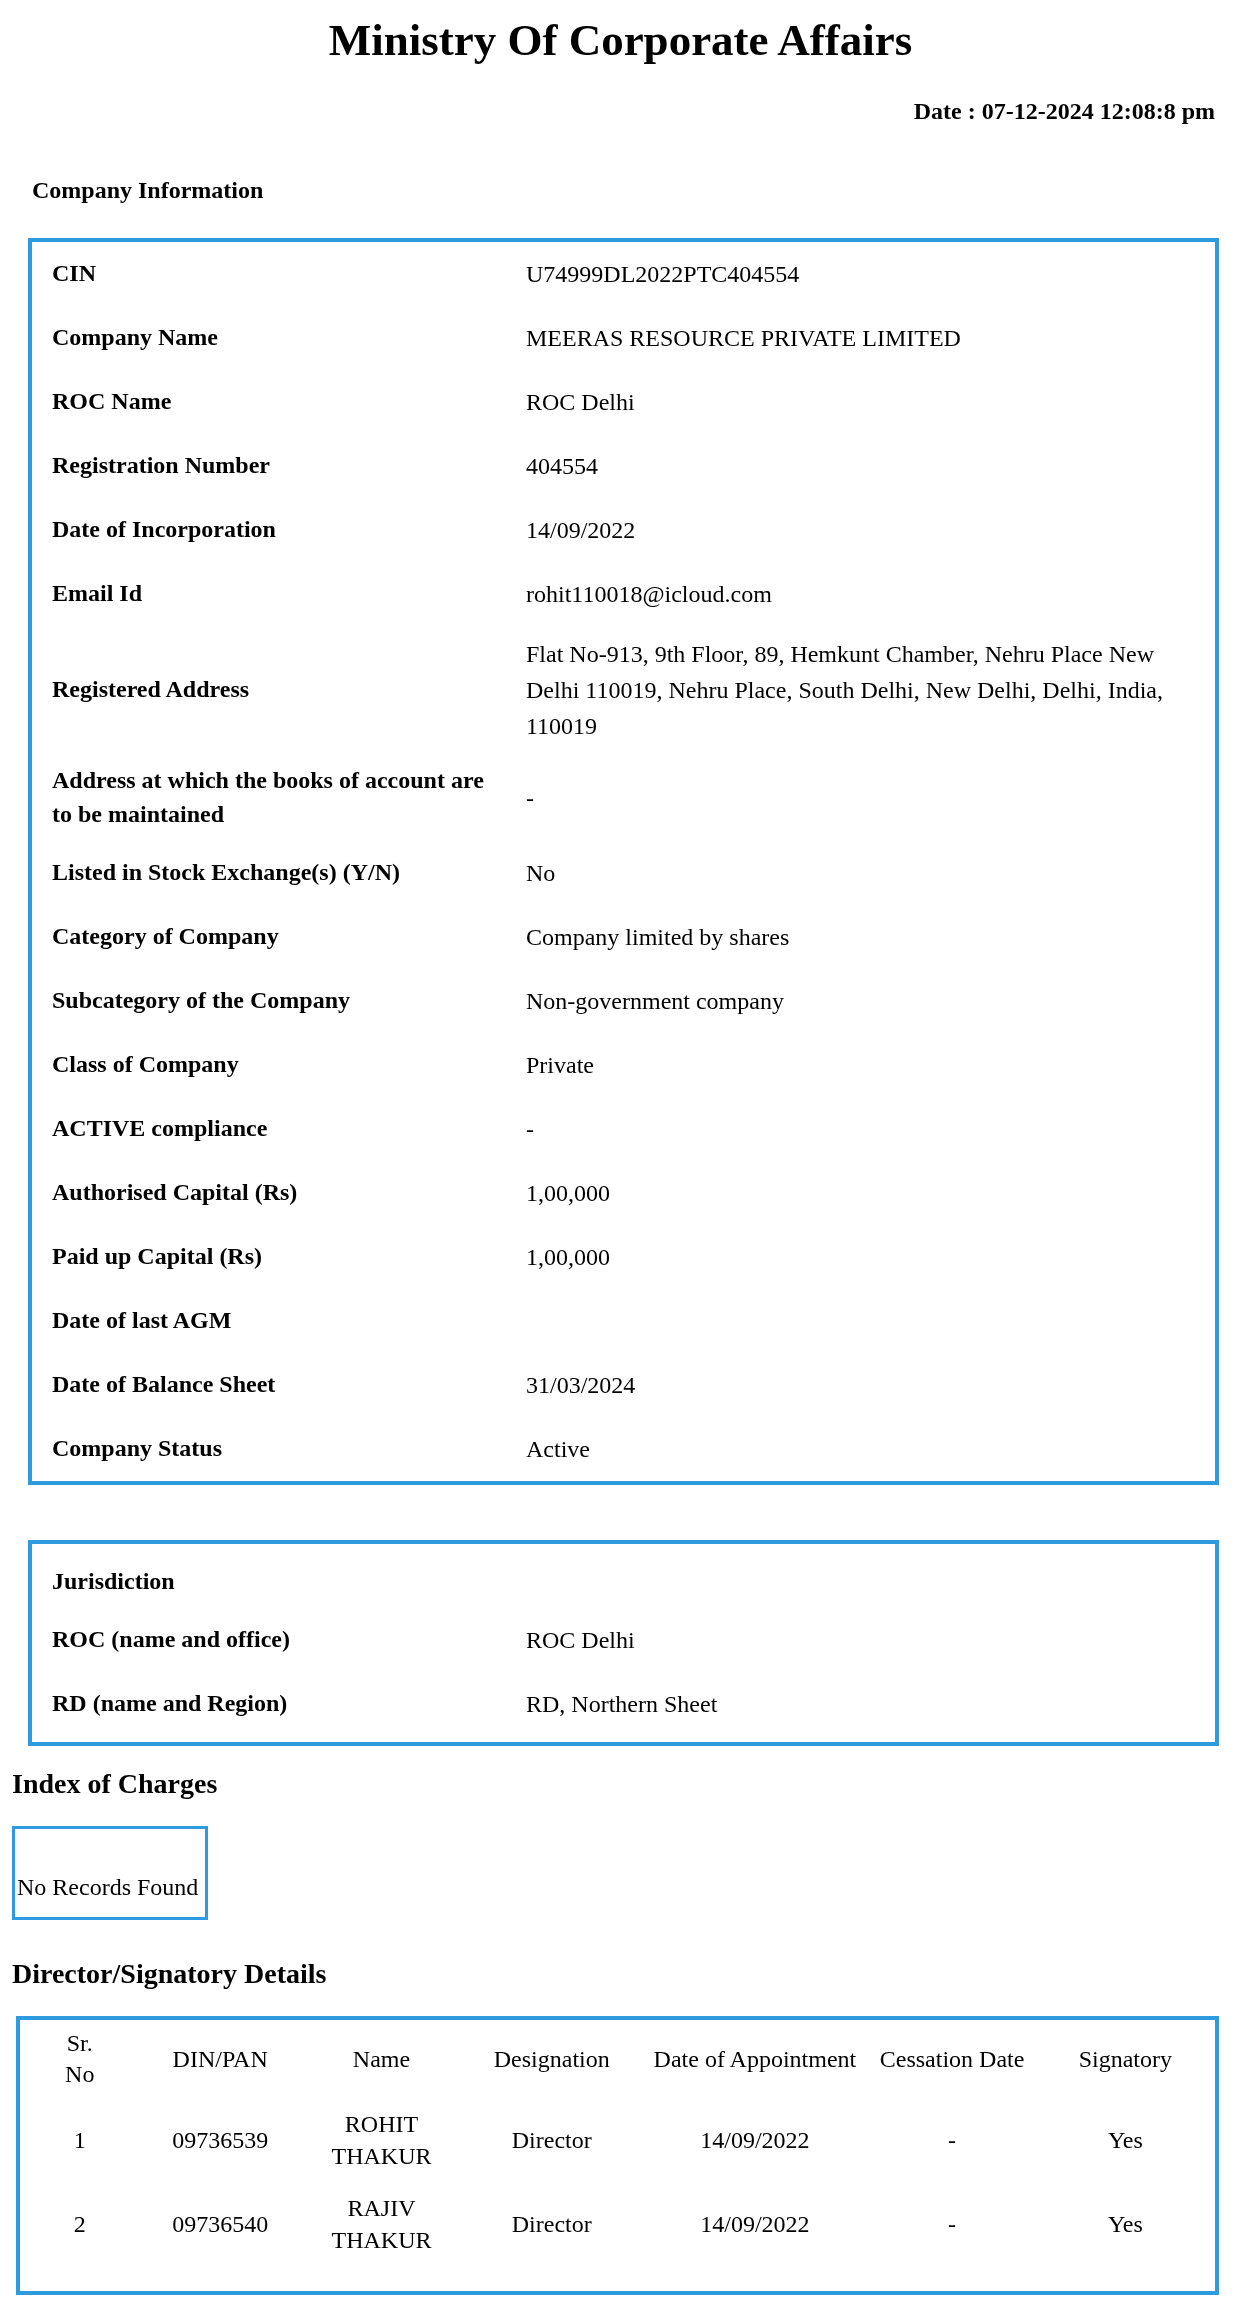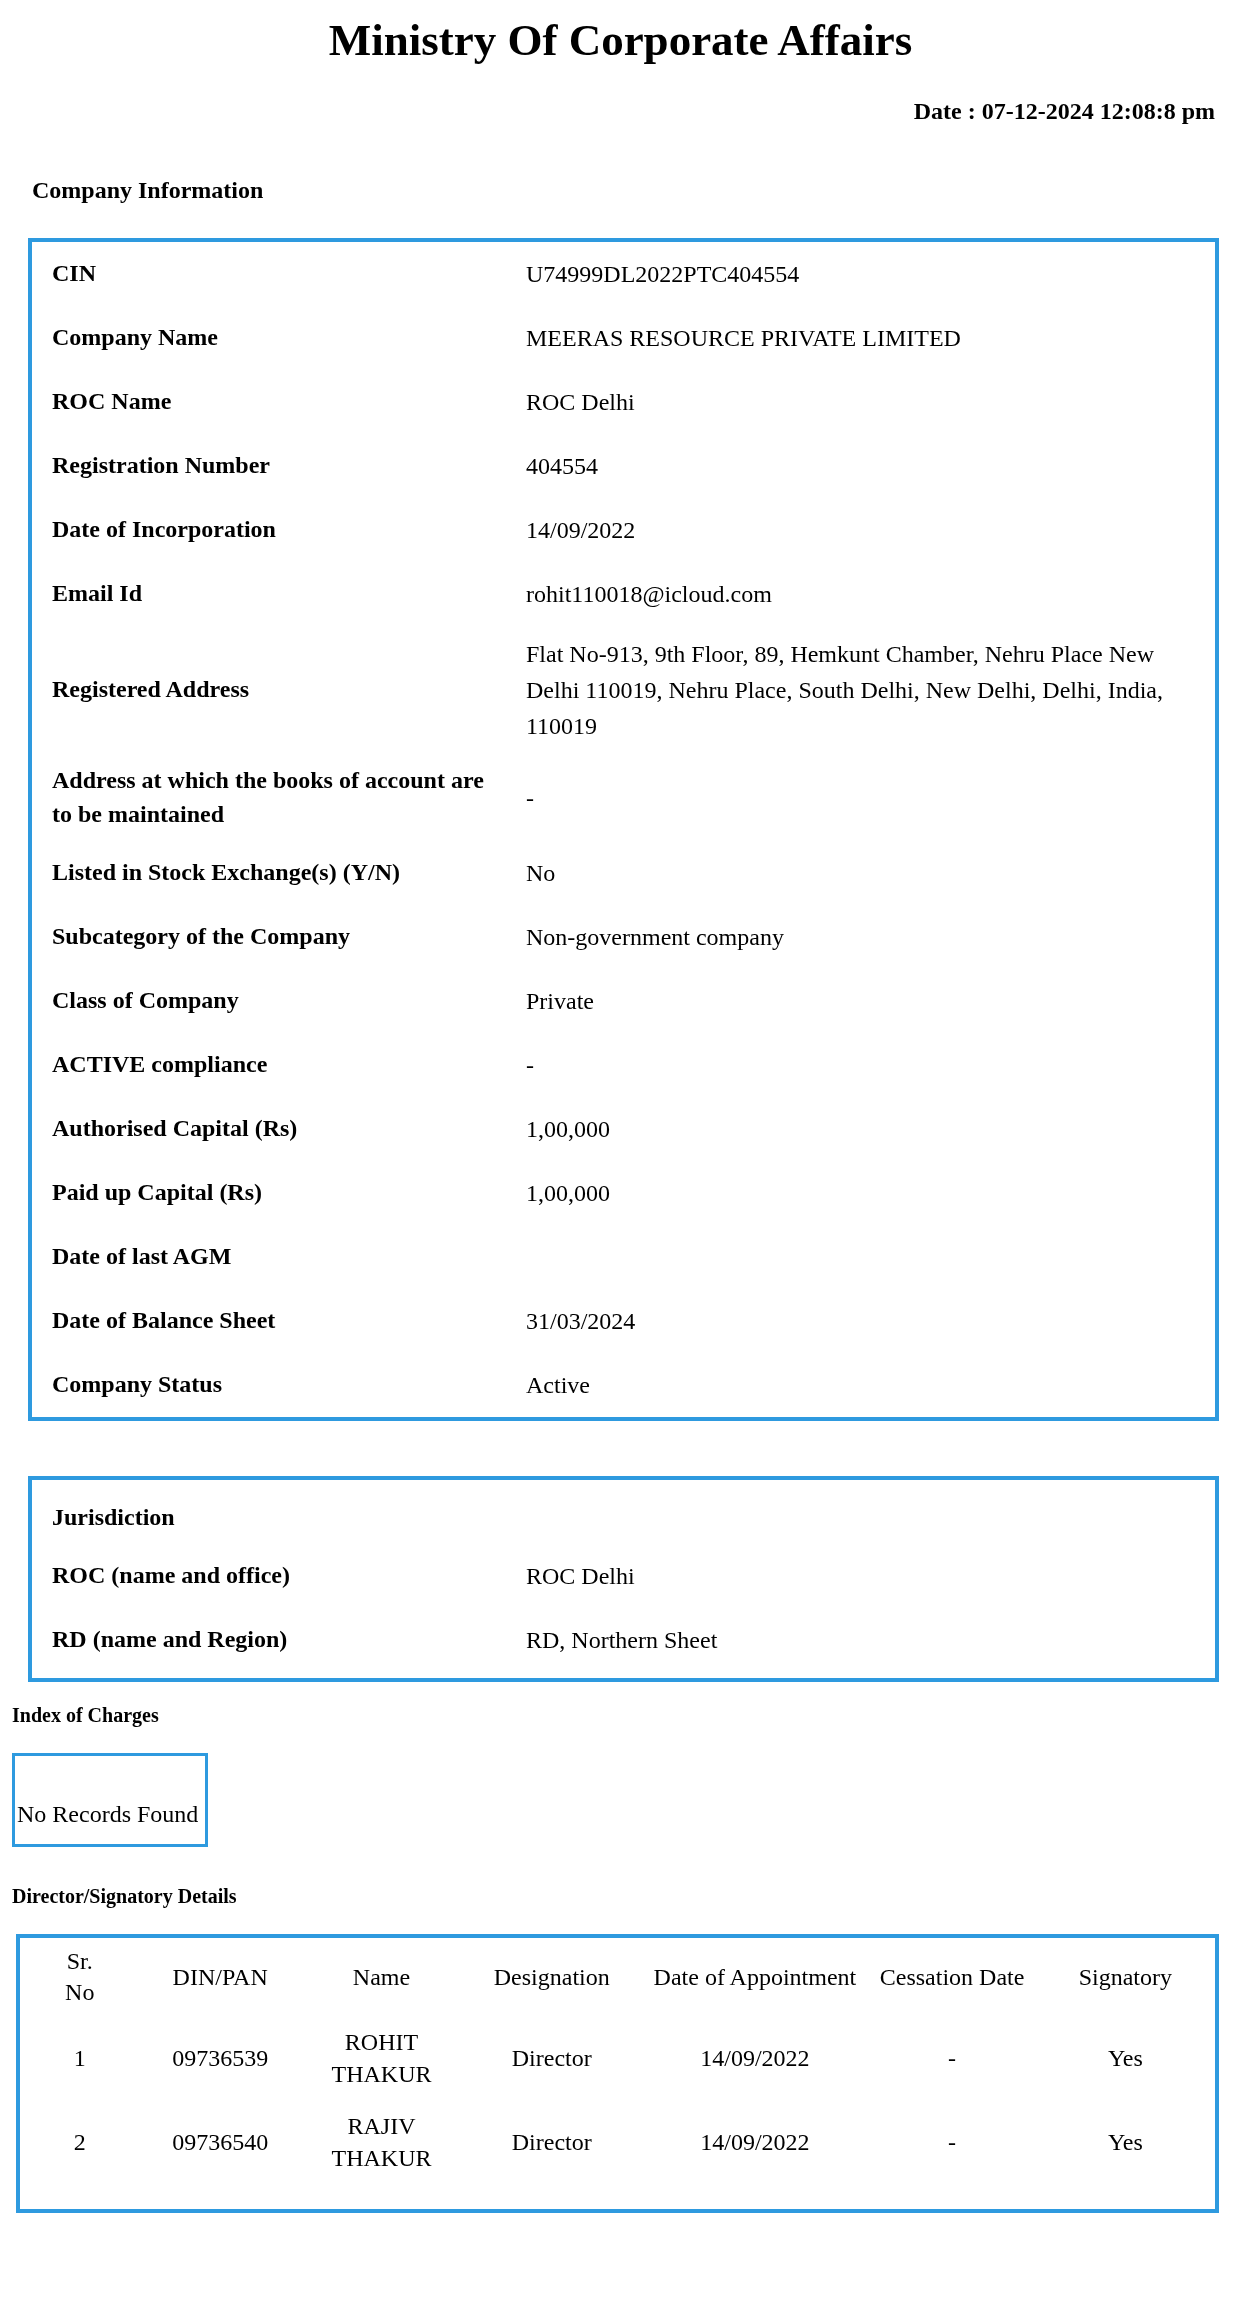--- a/index.html
+++ b/index.html
@@ -63,21 +63,21 @@
     padding-bottom: 6px;
   }
   .box-heading {
     padding: 24px 0 0 20px;
     font-size: 24px;
     font-weight: bold;
     min-height: 40px;
   }
   .h2-heading {
     margin: 22px 0 0 12px;
-    font-size: 20px;
+    font-size: 28px;
     font-weight: bold;
   }
   .h2-heading.directors-heading {
     margin-top: 38px;
   }
   .no-records-box {
     box-sizing: border-box;
     margin: 26px 0 0 12px;
     width: 196px;
     height: 94px;
@@ -169,20 +169,24 @@
       <div class="kv-row">
         <div class="kv-label">Address at which the books of account are to be maintained</div>
         <div class="kv-value">-</div>
       </div>
 
       <div class="kv-row">
         <div class="kv-label">Listed in Stock Exchange(s) (Y/N)</div>
         <div class="kv-value">No</div>
       </div>
 
+      <div class="kv-row">
+        <div class="kv-label">Category of Company</div>
+        <div class="kv-value">Company limited by shares</div>
+      </div>
 
       <div class="kv-row">
         <div class="kv-label">Subcategory of the Company</div>
         <div class="kv-value">Non-government company</div>
       </div>
 
       <div class="kv-row">
         <div class="kv-label">Class of Company</div>
         <div class="kv-value">Private</div>
       </div>

